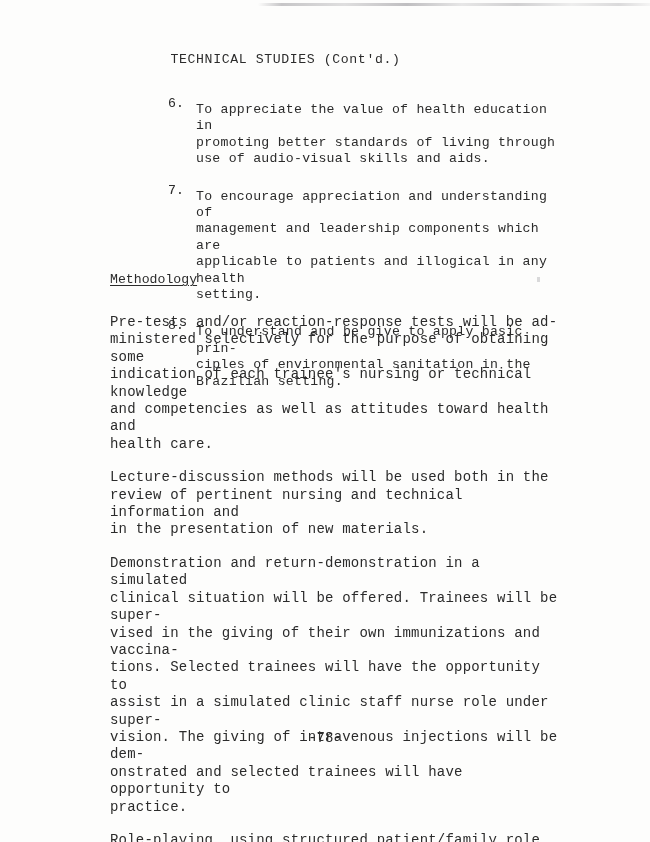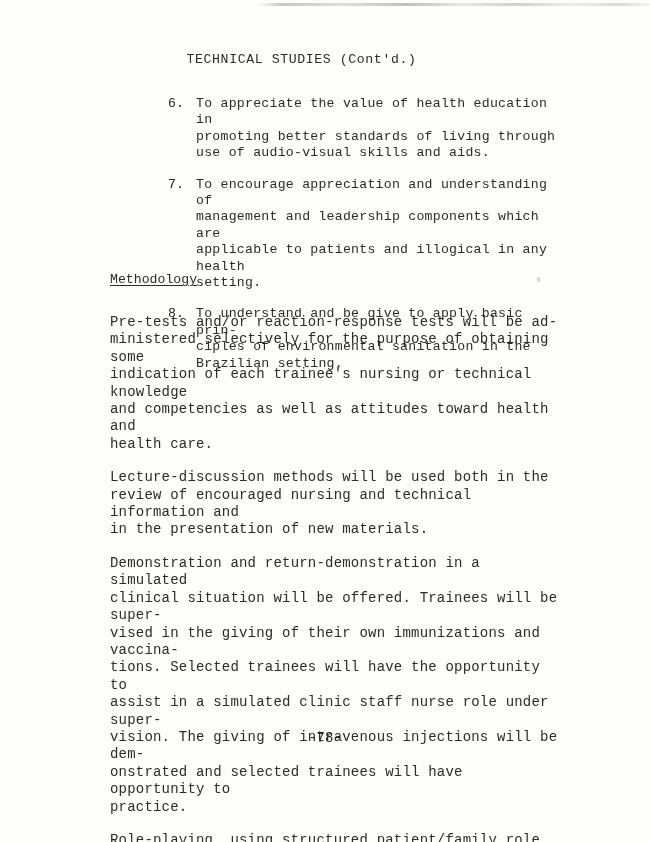--- a/index.html
+++ b/index.html
@@ -49,21 +49,21 @@
     top: 277px;
     width: 3px;
     height: 5px;
     background: rgba(150,150,155,0.35);
     pointer-events: none;
   }
 
   .doc-header {
     position: absolute;
     top: 52px;
-    left: 16px;
+    left: 0;
     width: 571px;
     text-align: center;
     font-size: 13.2px;
     letter-spacing: 0.6px;
     white-space: pre;
   }
 
   .numbered-list {
     position: absolute;
     top: 96px;
@@ -84,20 +84,21 @@
     line-height: 16.4px;
     white-space: pre;
   }
 
   .item-text {
     flex: 1 1 auto;
     font-size: 13.2px;
     line-height: 16.4px;
     white-space: pre-line;
     letter-spacing: 0.25px;
+    margin-top: 6px;
   }
 
   .section-heading {
     position: absolute;
     top: 272px;
     left: 110px;
     font-size: 13.2px;
     line-height: 16.4px;
     text-decoration: underline;
     text-underline-offset: 2px;
@@ -167,21 +168,21 @@
 
   <div class="section-heading">Methodology</div>
 
   <div class="body-block">
     <p class="body-paragraph">     Pre-tests and/or reaction-response tests will be ad-
 ministered selectively for the purpose of obtaining some
 indication of each trainee's nursing or technical knowledge
 and competencies as well as attitudes toward health and
 health care.</p>
     <p class="body-paragraph">     Lecture-discussion methods will be used both in the
-review of encouraged nursing and technical information and
+review of pertinent nursing and technical information and
 in the presentation of new materials.</p>
     <p class="body-paragraph">     Demonstration and return-demonstration in a simulated
 clinical situation will be offered.  Trainees will be super-
 vised in the giving of their own immunizations and vaccina-
 tions.  Selected trainees will have the opportunity to
 assist in a simulated clinic staff nurse role under super-
 vision.  The giving of intravenous injections will be dem-
 onstrated and selected trainees will have opportunity to
 practice.</p>
     <p class="body-paragraph">     Role-playing, using structured patient/family role

